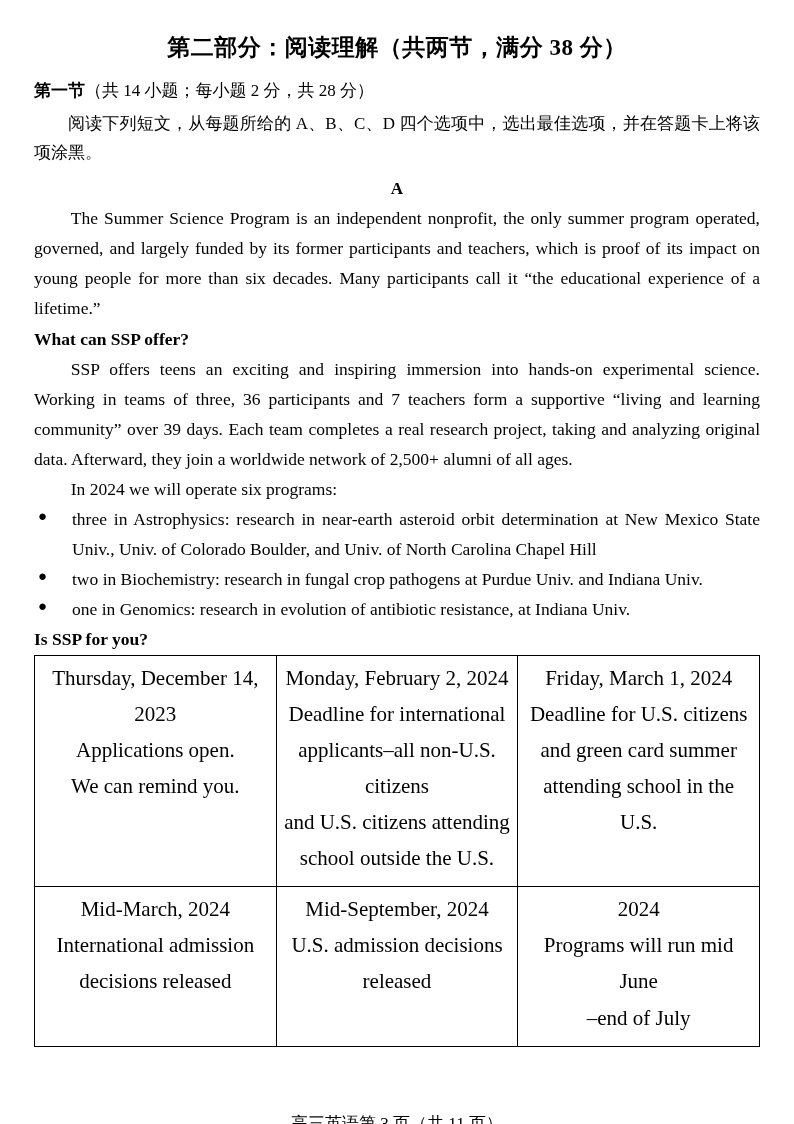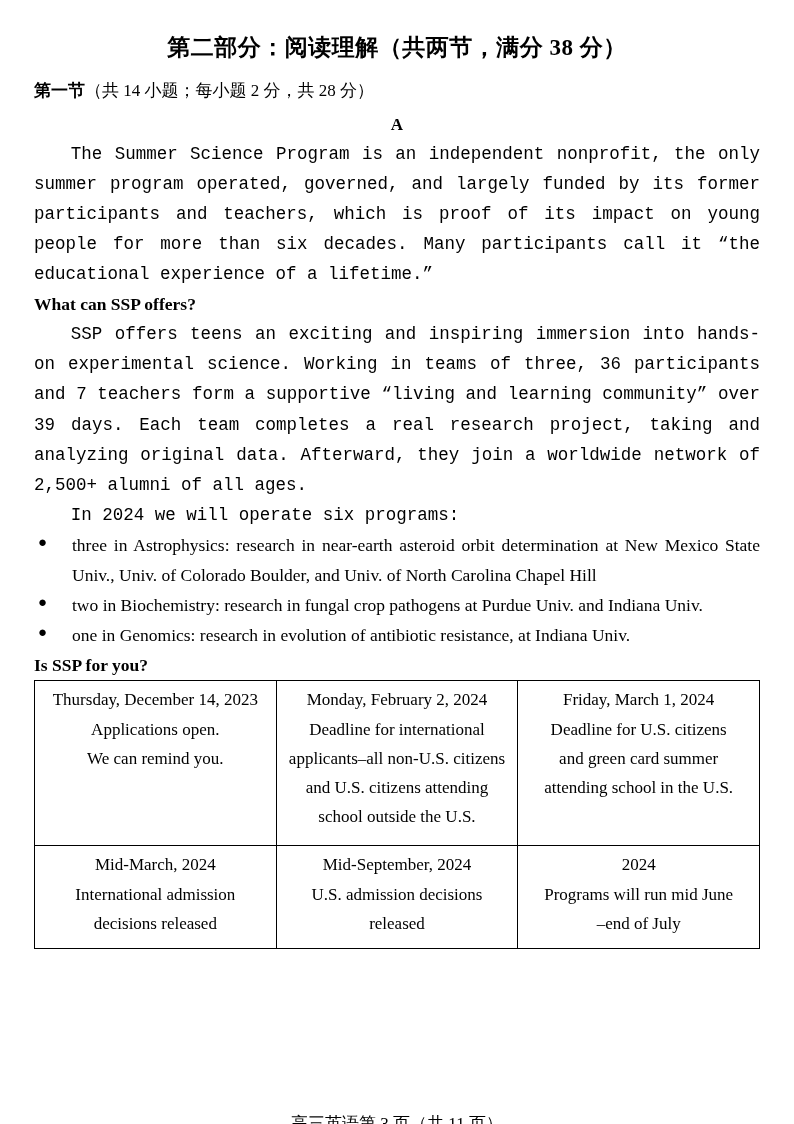--- a/index.html
+++ b/index.html
@@ -59,21 +59,20 @@
   }
 
   
   .en-para {
     font-size: 17.5px;
     line-height: 1.72;
     margin: 0;
     text-align: justify;
     text-indent: 2.1em;
     hyphens: none;
-    font-family: Liberation Mono, monospace;
   }
 
   .sub-head {
     font-size: 17.5px;
     font-weight: bold;
     line-height: 1.72;
     margin: 0;
   }
 
   ul.bullets {
@@ -108,21 +107,21 @@
   table.keydates {
     width: 100%;
     border-collapse: collapse;
     table-layout: fixed;
     margin: 0;
   }
   table.keydates td {
     border: 1px solid #000;
     text-align: center;
     vertical-align: top;
-    font-size: 17px;
+    font-size: 21px;
     line-height: 1.72;
     padding: 4px 6px 10px 6px;
   }
   table.keydates td .ln { display: block; }
   table.keydates tr.row1 td { height: 150px; }
   table.keydates tr.row2 td { height: 80px; }
 
   
   .footer {
     position: absolute;
@@ -138,26 +137,27 @@
 <body>
 
 <div class="page">
 
   <h1 class="main-title">第二部分：阅读理解（共两节，满分 38 分）</h1>
 
   <div class="section-line">
     <span>第一节</span><span class="paren">（共 14 小题；每小题 2 分，共 28 分）</span>
   </div>
 
+  <p class="cn-para">阅读下列短文，从每题所给的 A、B、C、D 四个选项中，选出最佳选项，并在答题卡上将该项涂黑。</p>
 
   <div class="passage-label">A</div>
 
   <p class="en-para">The Summer Science Program is an independent nonprofit, the only summer program operated, governed, and largely funded by its former participants and teachers, which is proof of its impact on young people for more than six decades. Many participants call it “the educational experience of a lifetime.”</p>
 
-  <div class="sub-head">What can SSP offers?</div>
+  <div class="sub-head">What can SSP offer?</div>
 
   <p class="en-para">SSP offers teens an exciting and inspiring immersion into hands-on experimental science. Working in teams of three, 36 participants and 7 teachers form a supportive “living and learning community” over 39 days. Each team completes a real research project, taking and analyzing original data. Afterward, they join a worldwide network of 2,500+ alumni of all ages.</p>
 
   <p class="en-para">In 2024 we will operate six programs:</p>
 
   <ul class="bullets">
     <li>
       <span class="dot">●</span>
       <span>three in Astrophysics: research in near-earth asteroid orbit determination at New Mexico State Univ., Univ. of Colorado Boulder, and Univ. of North Carolina Chapel Hill</span>
     </li>

